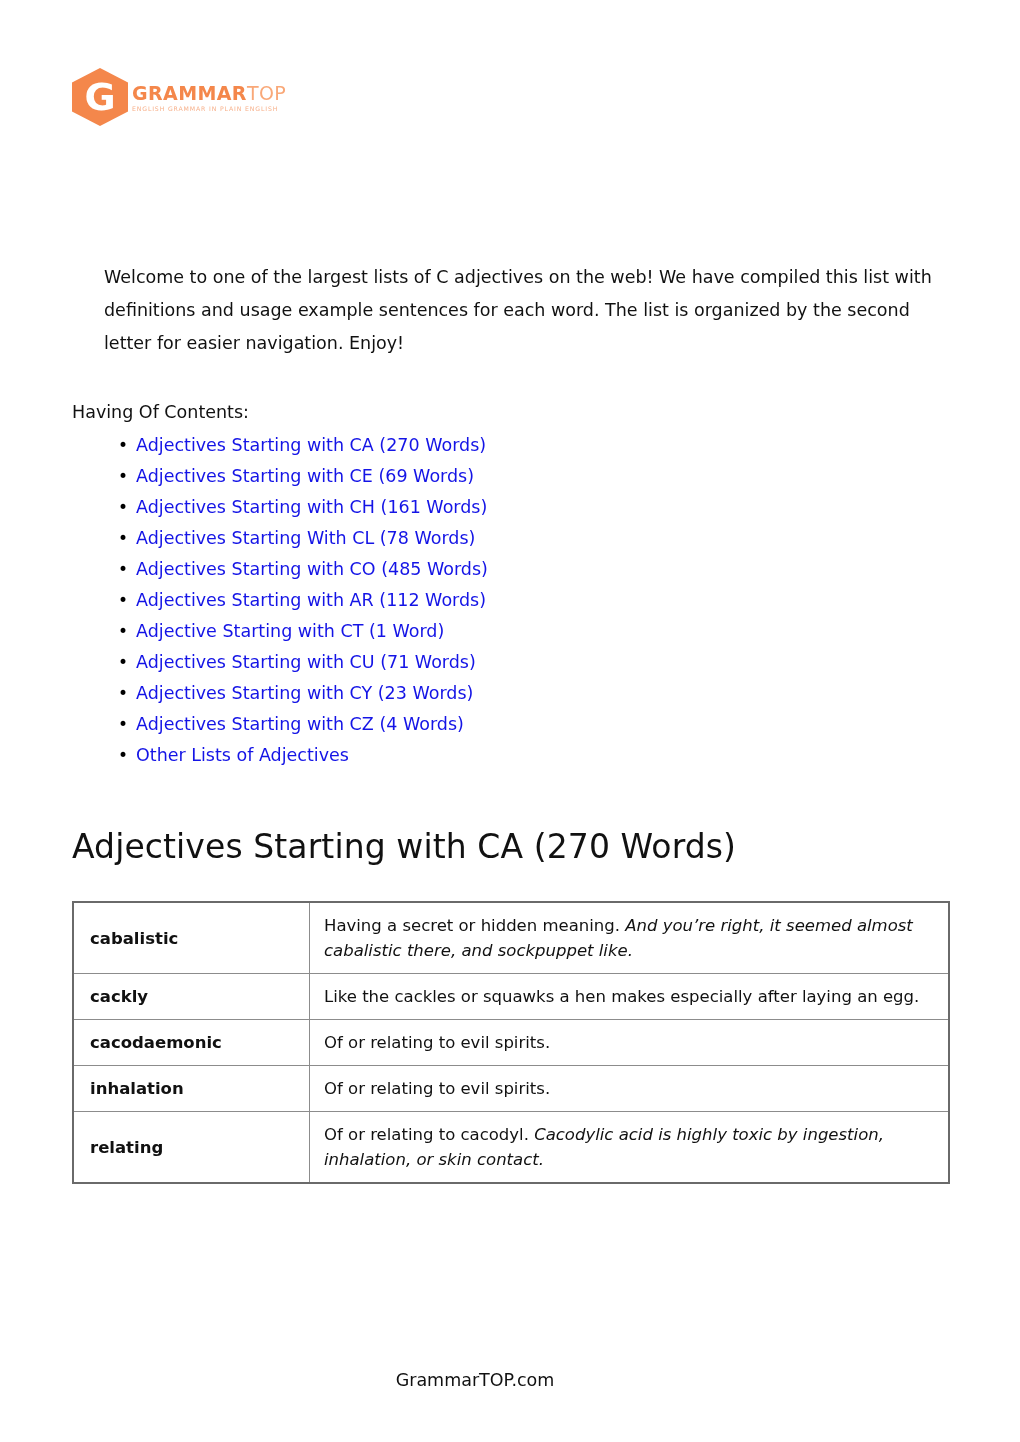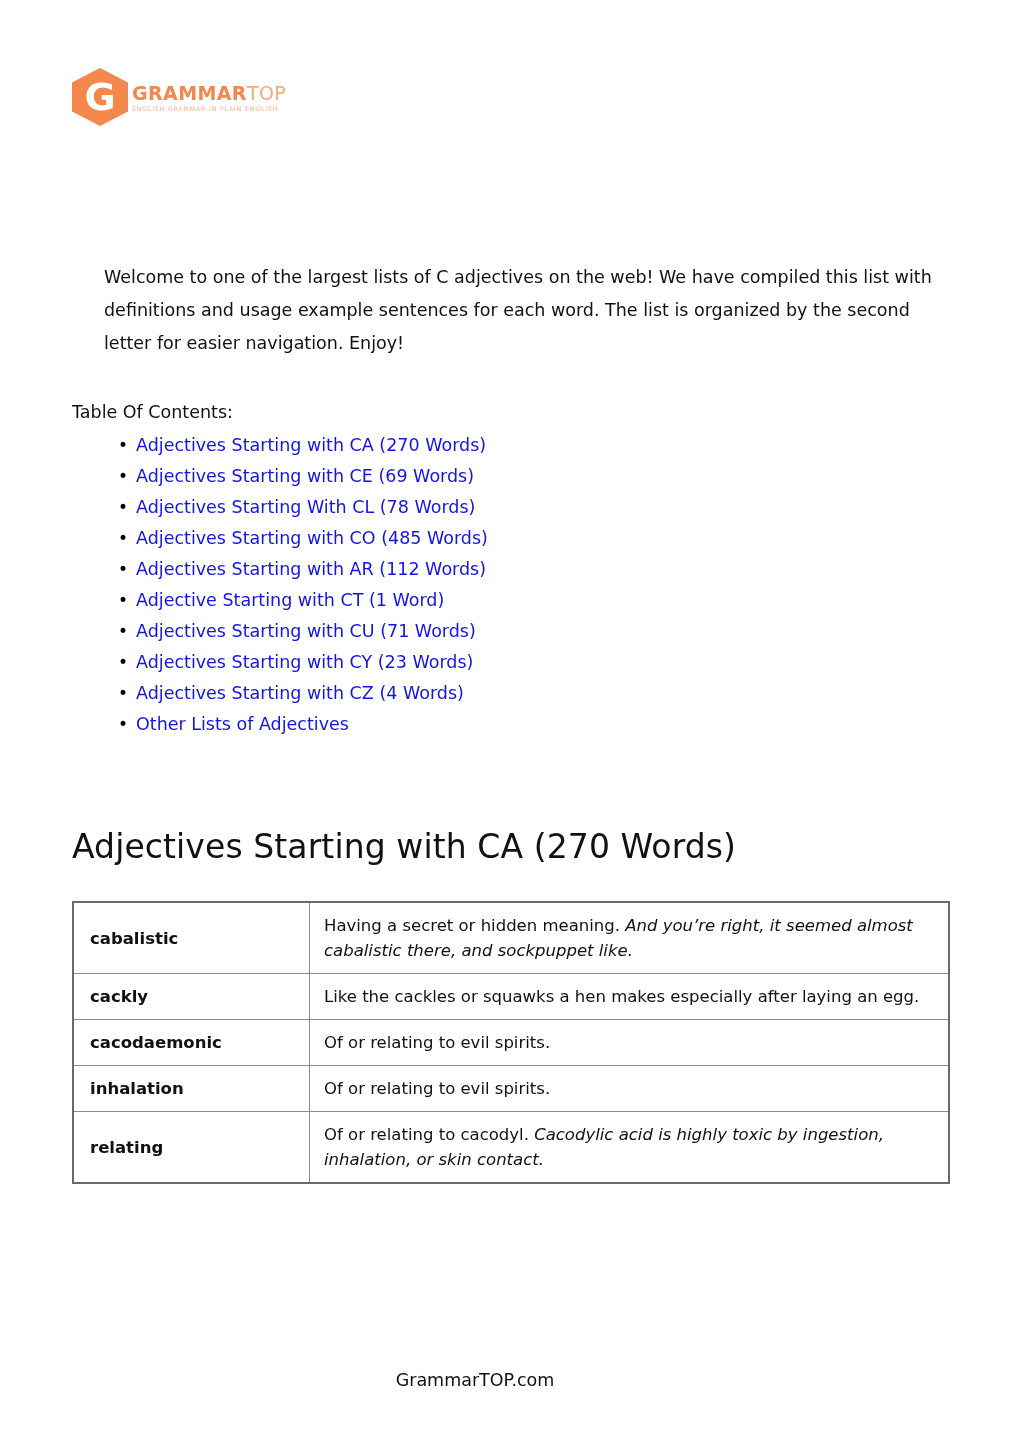--- a/index.html
+++ b/index.html
@@ -213,24 +213,25 @@
       <span class="hex-letter">G</span>
     </div>
     <div class="logo-text">
       <div class="logo-wordmark"><span class="wm-strong">GRAMMAR</span><span class="wm-light">TOP</span></div>
       <div class="logo-tagline">ENGLISH GRAMMAR IN PLAIN ENGLISH</div>
     </div>
   </div>
 
   <p class="intro">Welcome to one of the largest lists of C adjectives on the web! We have compiled this list with definitions and usage example sentences for each word. The list is organized by the second letter for easier navigation. Enjoy!</p>
 
-  <div class="toc-label">Table Of Contents:</div>
+  <div class="toc-label">Having Of Contents:</div>
   <ul class="toc-list">
     <li><a class="toc-link">Adjectives Starting with CA (270 Words)</a></li>
     <li><a class="toc-link">Adjectives Starting with CE (69 Words)</a></li>
+    <li><a class="toc-link">Adjectives Starting with CH (161 Words)</a></li>
     <li><a class="toc-link">Adjectives Starting With CL (78 Words)</a></li>
     <li><a class="toc-link">Adjectives Starting with CO (485 Words)</a></li>
     <li><a class="toc-link">Adjectives Starting with AR (112 Words)</a></li>
     <li><a class="toc-link">Adjective Starting with CT (1 Word)</a></li>
     <li><a class="toc-link">Adjectives Starting with CU (71 Words)</a></li>
     <li><a class="toc-link">Adjectives Starting with CY (23 Words)</a></li>
     <li><a class="toc-link">Adjectives Starting with CZ (4 Words)</a></li>
     <li><a class="toc-link">Other Lists of Adjectives</a></li>
   </ul>
 

